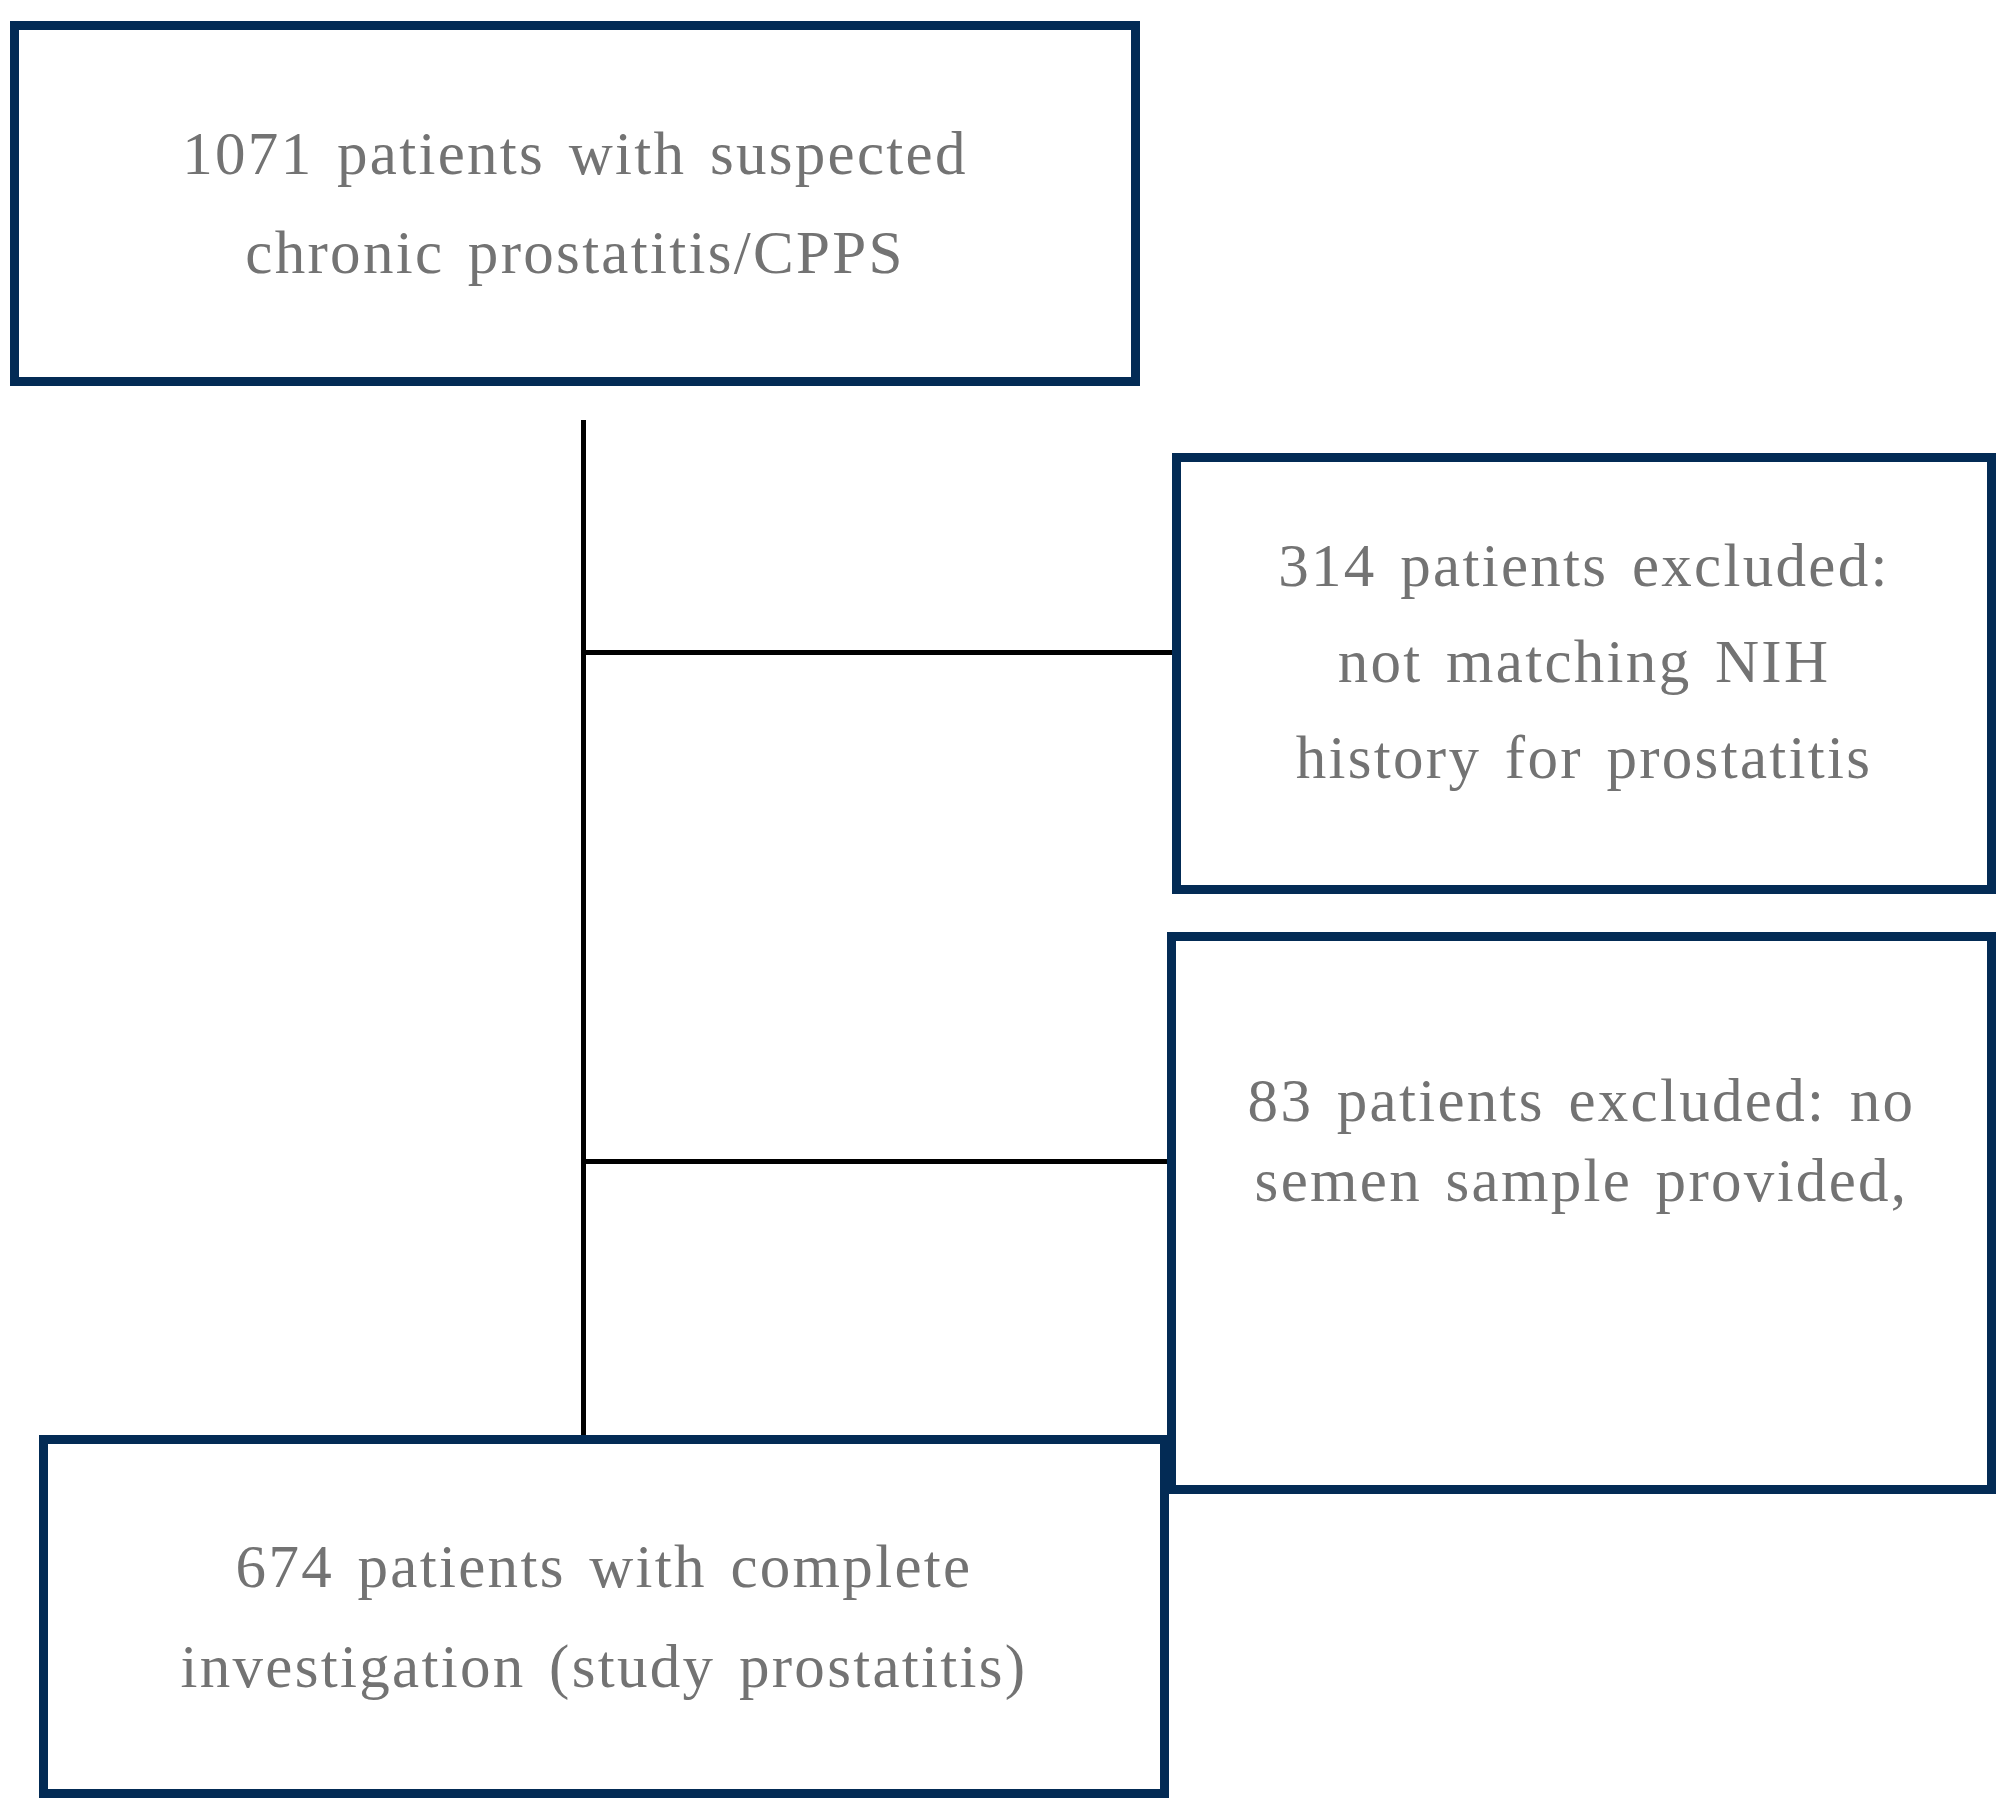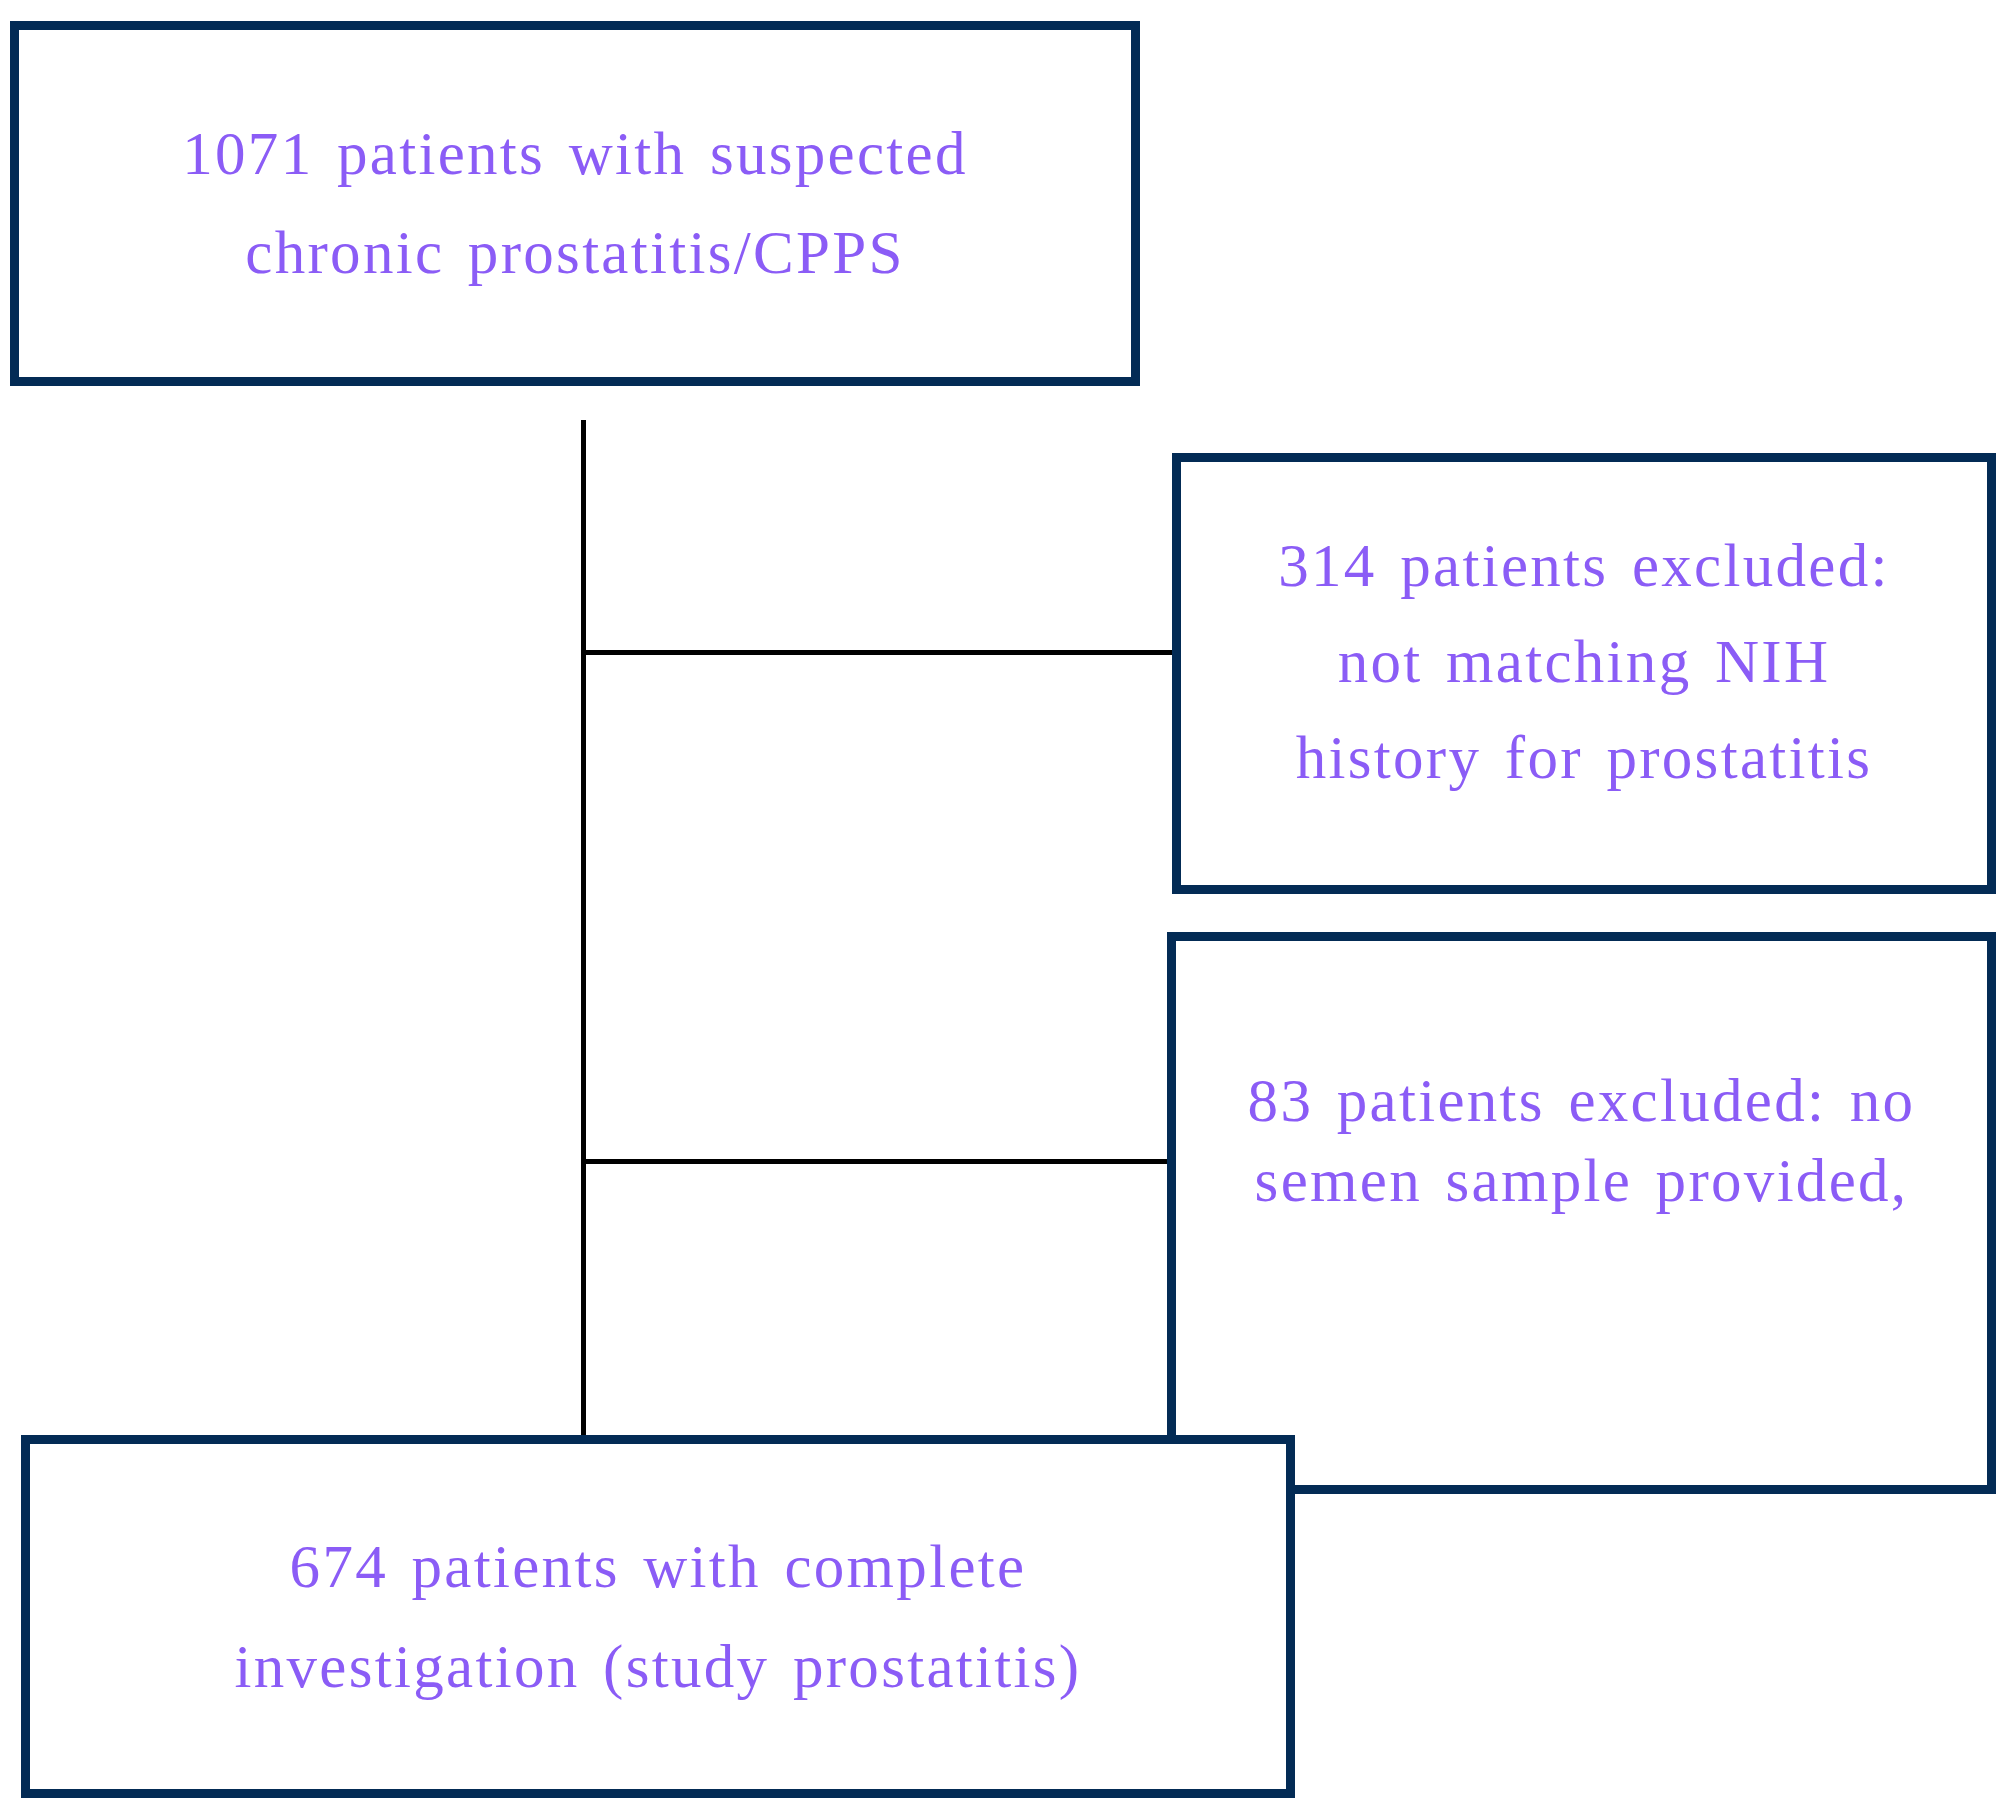--- a/index.html
+++ b/index.html
@@ -46,22 +46,22 @@
     padding-bottom: 23px;
     justify-content: center;
   }
   #box-excluded-semen {
     left: 1167px; top: 932px;
     width: 829px; height: 562px;
     line-height: 80px;
     padding-bottom: 144px;
   }
   #box-study-population {
-    left: 21px; top: 1435px;
-    width: 1274px; height: 363px;
+    left: 39px; top: 1435px;
+    width: 1130px; height: 363px;
     line-height: 100px;
   }
   .connector {
     position: absolute;
     background: var(--connector-color, #000000);
   }
   #connector-vertical {
     left: 581px; top: 420px;
     width: 5.3px; height: 1016px;
   }
@@ -70,21 +70,21 @@
     width: 588px; height: 5.3px;
   }
   #connector-branch-semen {
     left: 584px; top: 1159px;
     width: 583px; height: 5.3px;
   }
 </style>
 </head>
 <body>
 
-<div id="canvas" style="color: #8b5cf6; background: rgb(255, 255, 255);">
+<div id="canvas" style="color: #737373; background: rgb(255, 255, 255);">
 
   <div class="fc-box" id="box-total">
     <span class="line">1071 patients with suspected</span>
     <span class="line">chronic prostatitis/CPPS</span>
   </div>
 
   <div class="connector" id="connector-vertical"></div>
 
   <div class="connector" id="connector-branch-nih"></div>
 

